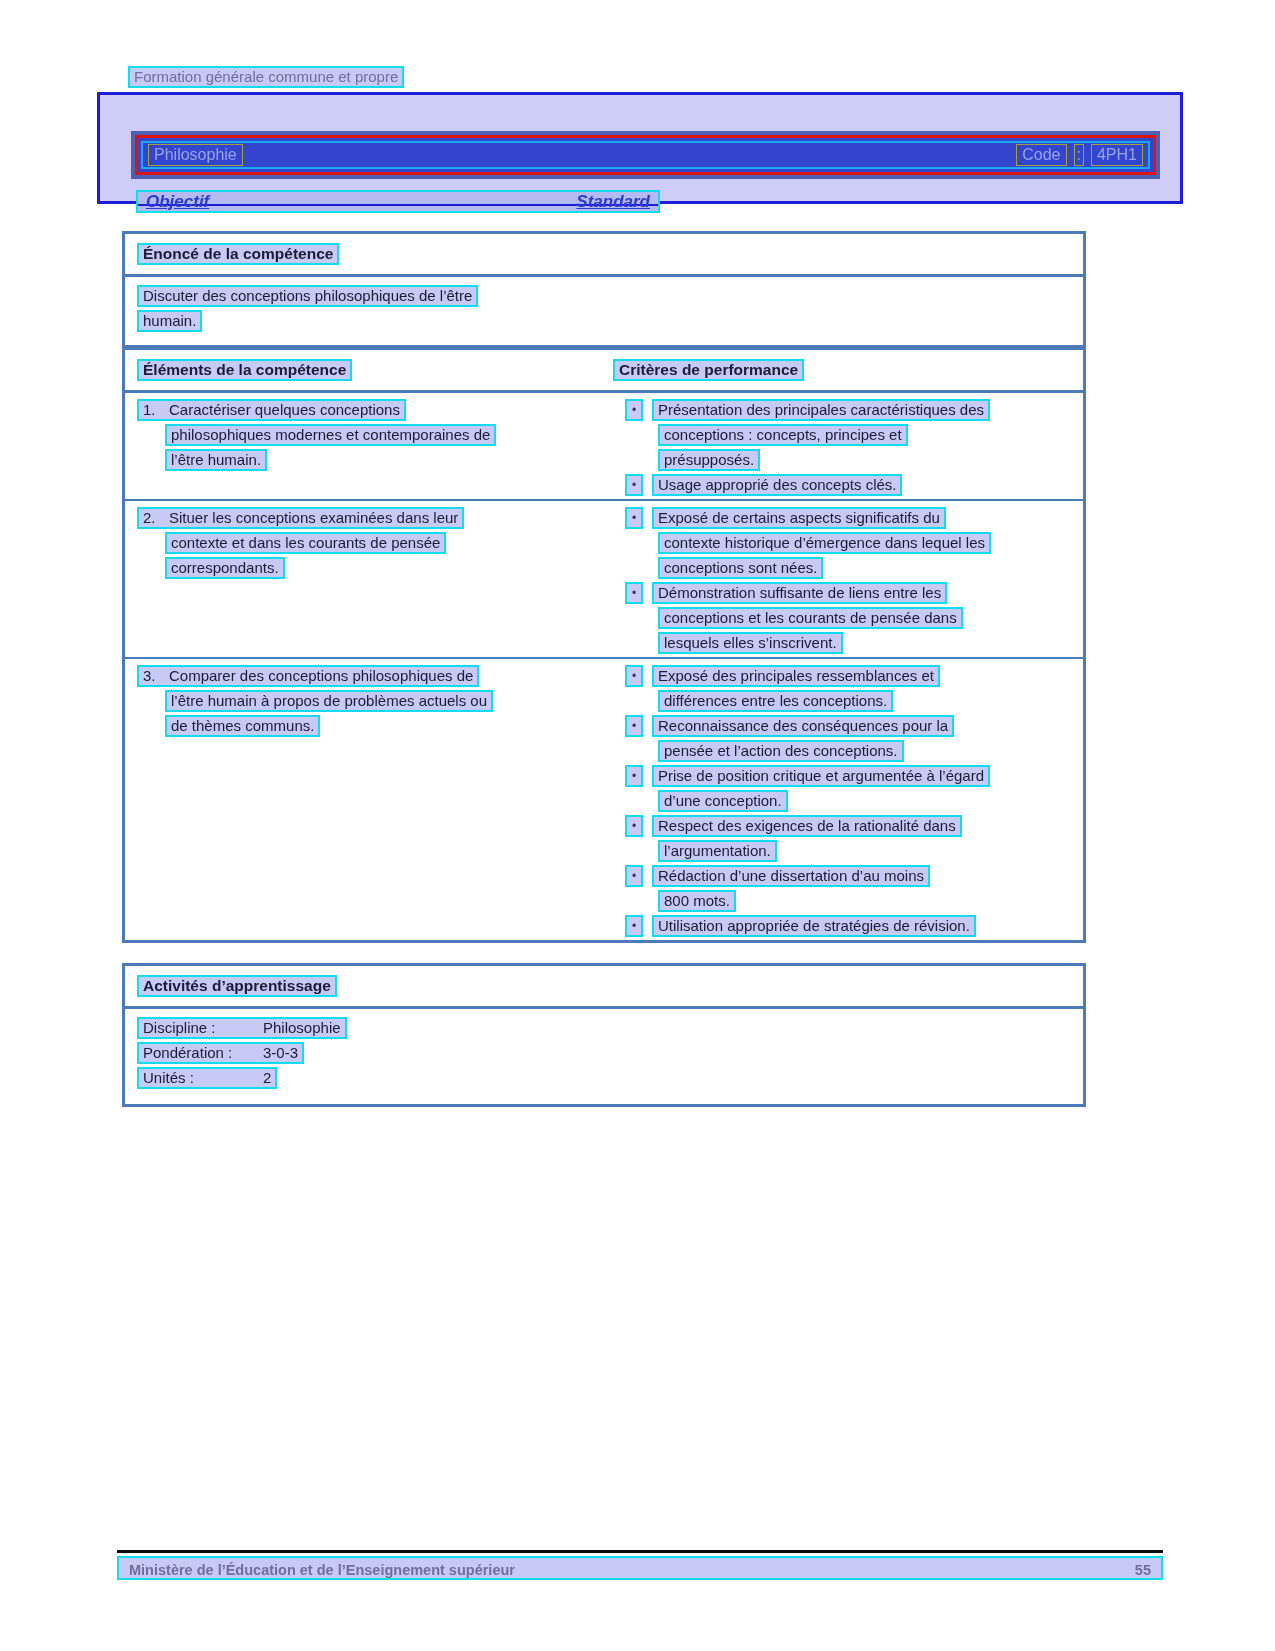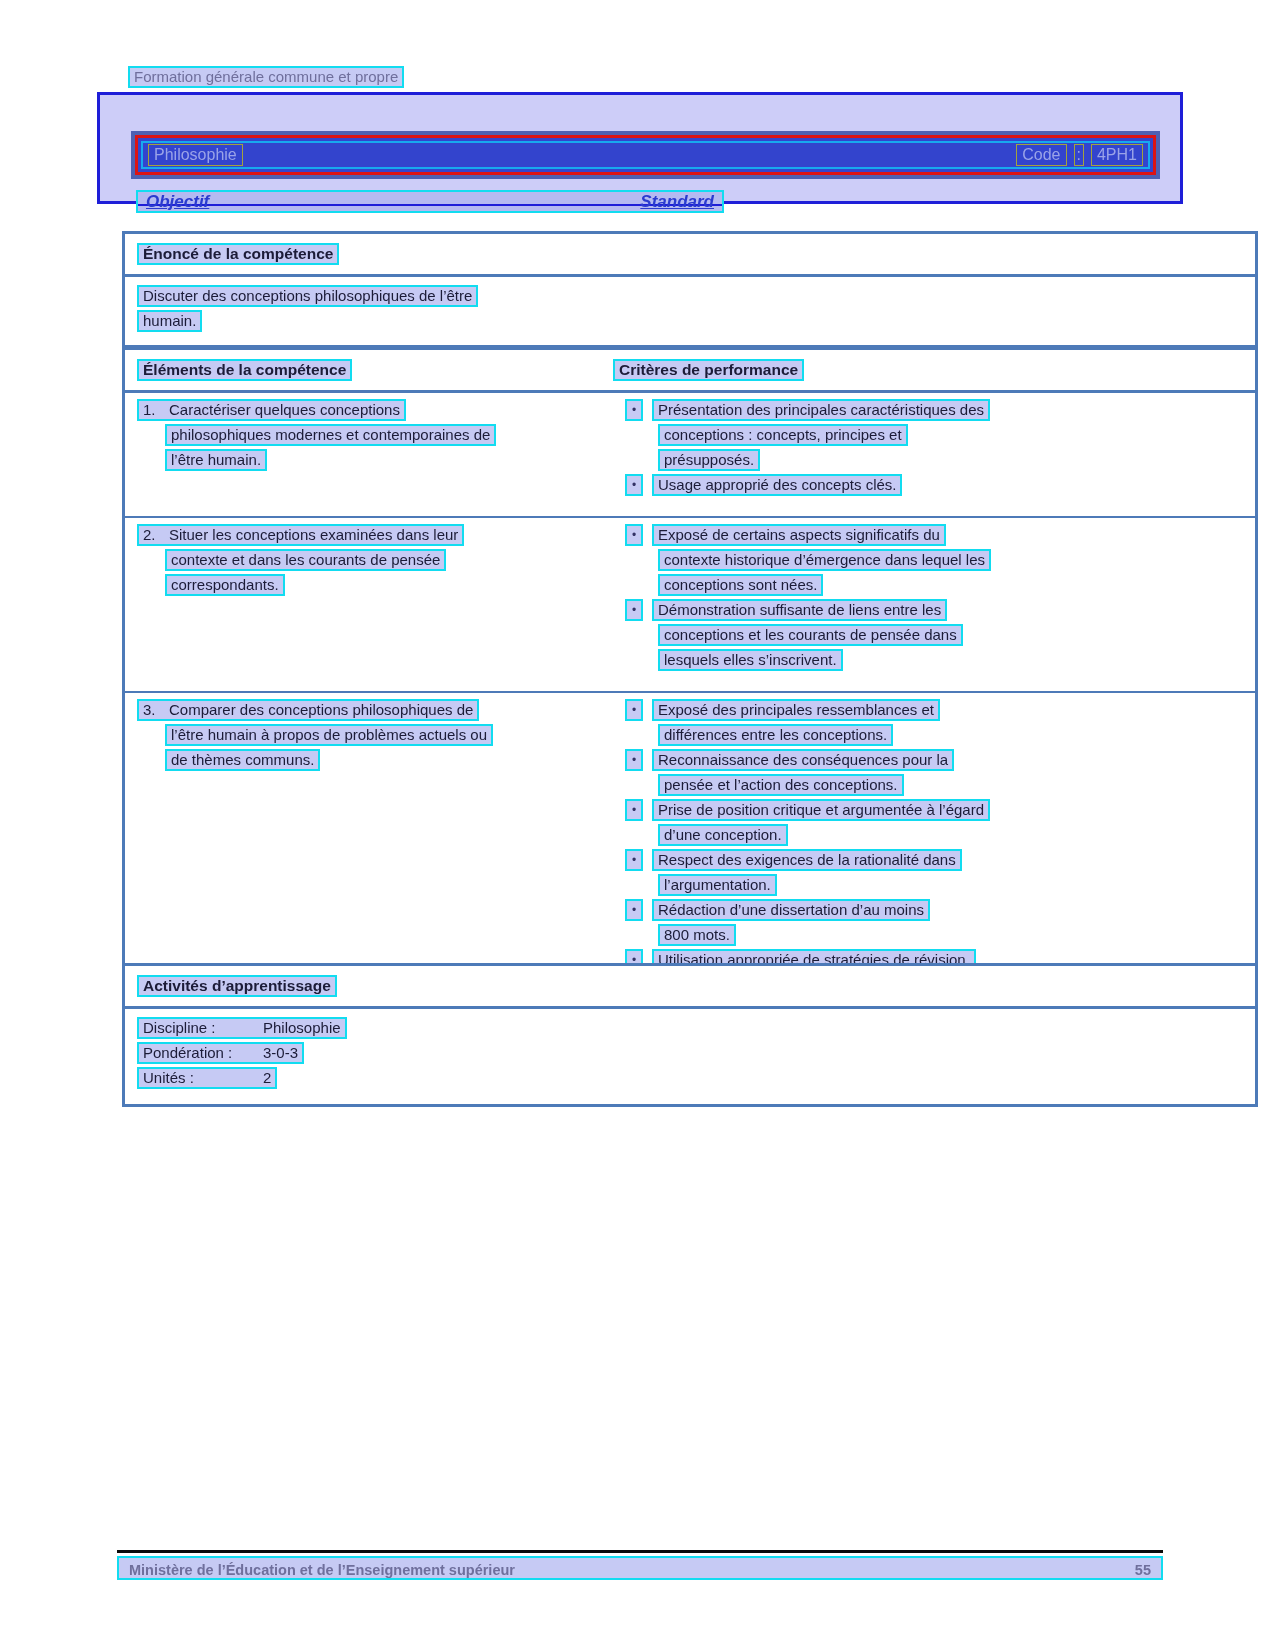--- a/index.html
+++ b/index.html
@@ -46,54 +46,54 @@
   }
   .wbox{
     display:inline-block;border:1px solid var(--olive_border,#a3a33d);
     color:#9aa3e8;font-size:16px;line-height:20px;padding:0 5px;background:transparent;
   }
   .code-group{display:flex;gap:7px;}
   .wbox.colon{padding:0 2px;}
 
   
   .obar{
-    position:absolute;left:36px;top:95px;width:588px;height:23px;z-index:2;
+    position:absolute;left:36px;top:95px;width:524px;height:23px;z-index:2;
     box-sizing:border-box;background:#b5baf1;
     border:2px solid var(--highlight_border,#12dcf0);
     display:flex;justify-content:space-between;align-items:center;padding:0 8px;
   }
   .obar::after{
     content:"";position:absolute;left:0;right:0;bottom:5px;height:2px;
     background:var(--box_border,#1e1ed8);z-index:0;
   }
   .obj-text{
     position:relative;z-index:1;color:var(--heading_blue,#2b3bcf);
     font-weight:bold;font-style:italic;font-size:17px;text-decoration:underline;
   }
 
   
   .tbl{
-    position:absolute;left:122px;width:1136px;box-sizing:border-box;
+    position:absolute;left:122px;width:964px;box-sizing:border-box;
     border:3px solid var(--table_border,#4d7ab8);background:#ffffff;
   }
   .tbl-head{
     height:40px;display:flex;align-items:center;padding-left:12px;
     border-bottom:3px solid var(--table_border,#4d7ab8);
   }
   .t1{top:231px;}
   .t1-body{padding:8px 12px 10px 12px;}
   .line{margin-bottom:3px;}
 
   .t2{top:347px;}
   .t2-head{
     display:grid;grid-template-columns:488px 1fr;align-items:center;height:40px;
     border-bottom:3px solid var(--table_border,#4d7ab8);
   }
   .t2-head .cell-l{padding-left:12px;}
-  .t2-row{display:grid;grid-template-columns:488px 1fr;padding:6px 8px 17px 12px;}
+  .t2-row{display:grid;grid-template-columns:488px 1fr;padding:6px 8px 0 12px;}
   .t2-row + .t2-row{border-top:2px solid var(--table_border,#4d7ab8);}
   .cont{padding-left:28px;}
   .num{display:inline-block;min-width:26px;}
   .bline{display:flex;gap:9px;align-items:flex-start;}
   .bcont{padding-left:33px;}
   .dot{padding:0 3px;font-size:12px;color:#333366;min-width:8px;text-align:center;}
 
   .t3{top:963px;}
   .t3-body{padding:8px 12px 12px 12px;}
   .lbl{display:inline-block;min-width:120px;}

